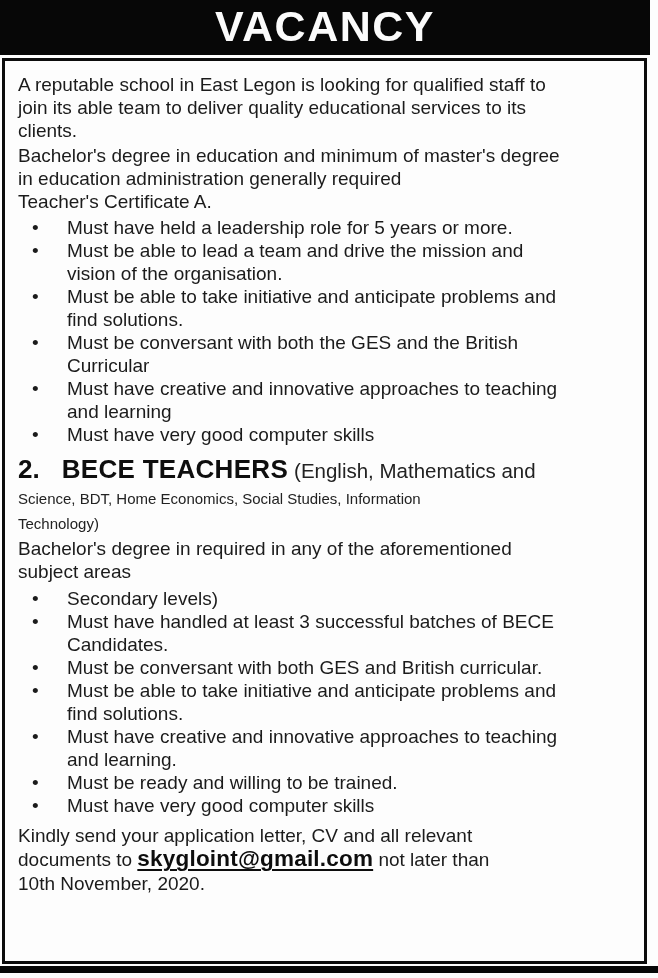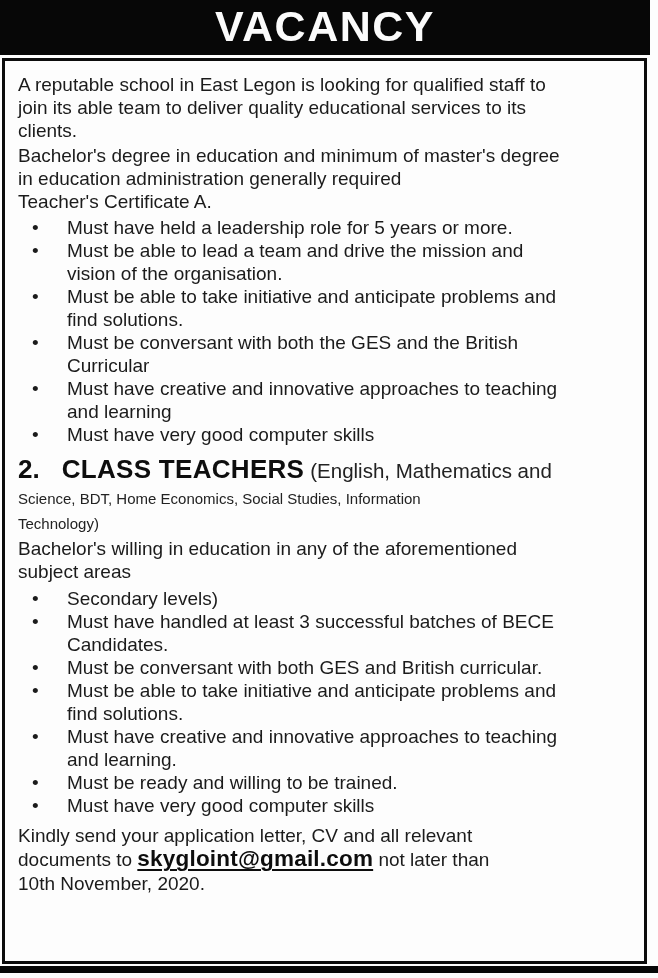--- a/index.html
+++ b/index.html
@@ -177,28 +177,28 @@
       </li>
       <li>
         <span class="bullet-marker">•</span>
         <div class="bullet-text">
             <div>Must have very good computer skills</div>
           </div>
       </li>
     </ul>
 
     <div class="sec-head" style="margin-top: 9px;">
-      <span class="sec-num" style="margin-right: 22px;">2.</span><span class="sec-title">CLASS TEACHERS</span><span class="sec-sub">(English, Mathematics and</span>
+      <span class="sec-num" style="margin-right: 22px;">2.</span><span class="sec-title">BECE TEACHERS</span><span class="sec-sub">(English, Mathematics and</span>
     </div>
     <div class="sub-lines">
         <div>Science, BDT, Home Economics, Social Studies, Information</div>
         <div>Technology)</div>
       </div>
     <div class="desc">
-        <div>Bachelor's willing in education in any of the aforementioned</div>
+        <div>Bachelor's degree in required in any of the aforementioned</div>
         <div>subject areas</div>
       </div>
 
     <ul class="req-list">
       <li>
         <span class="bullet-marker">•</span>
         <div class="bullet-text">
             <div>Secondary levels)</div>
           </div>
       </li>

